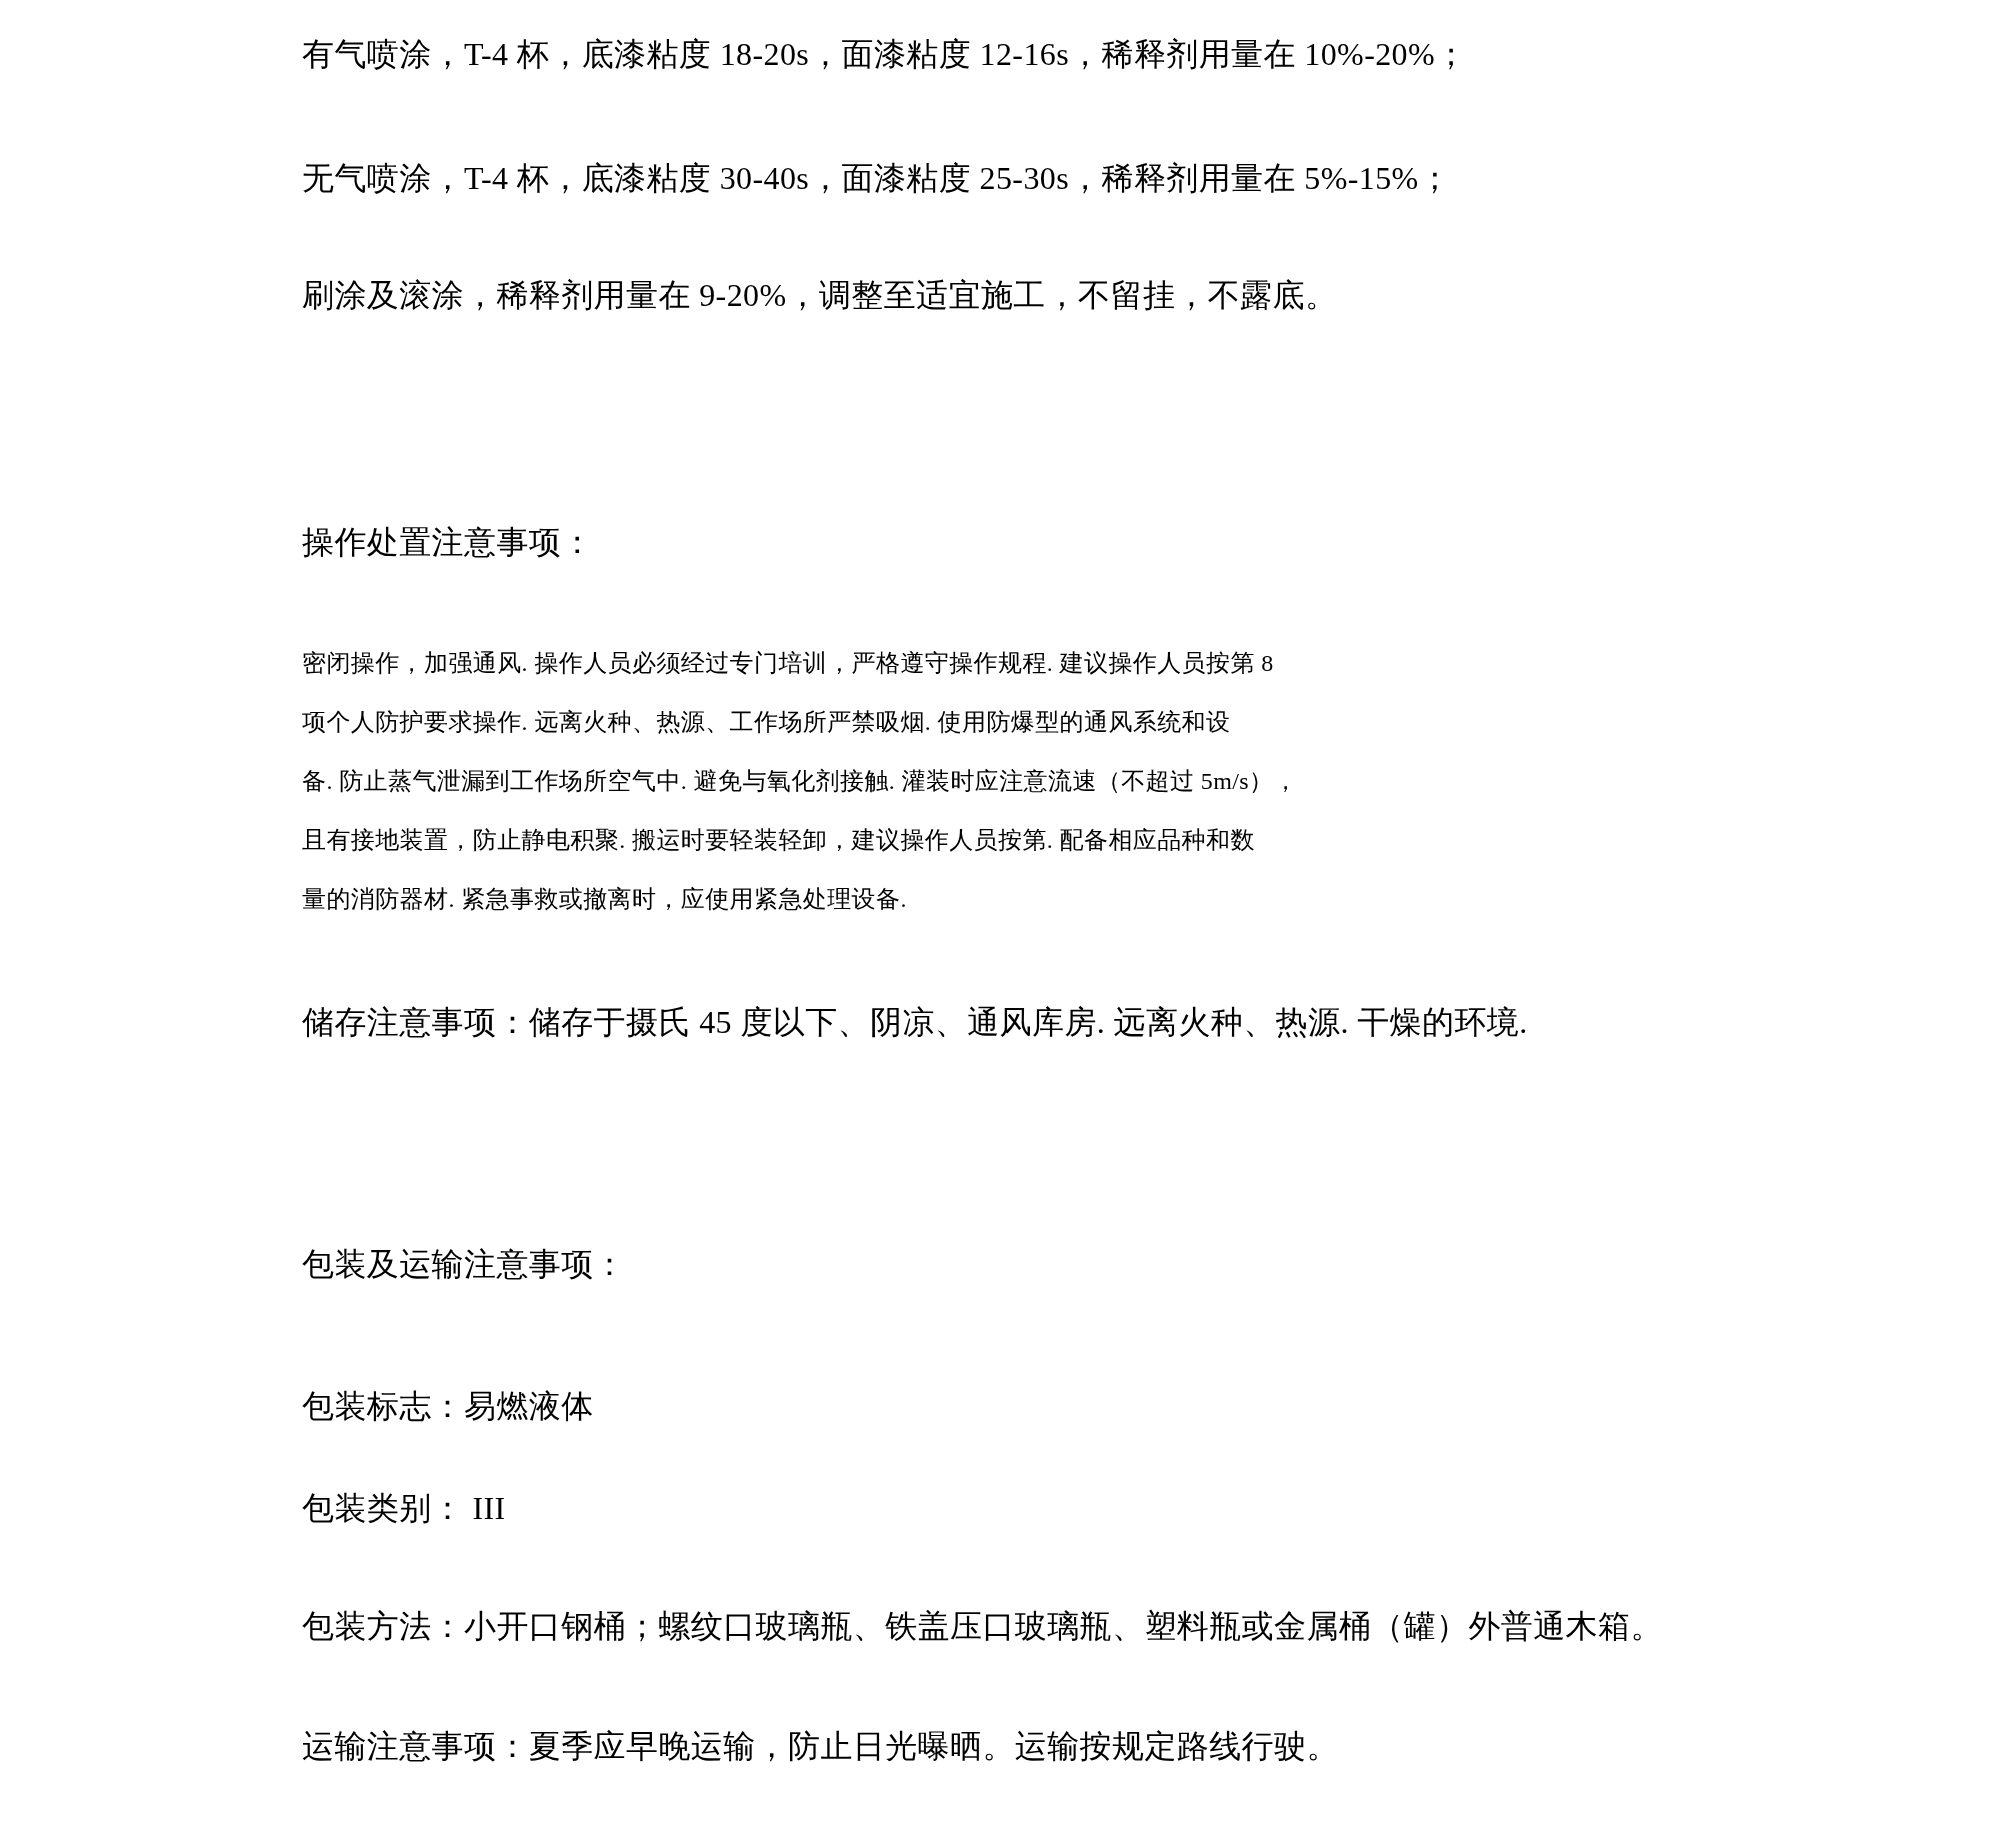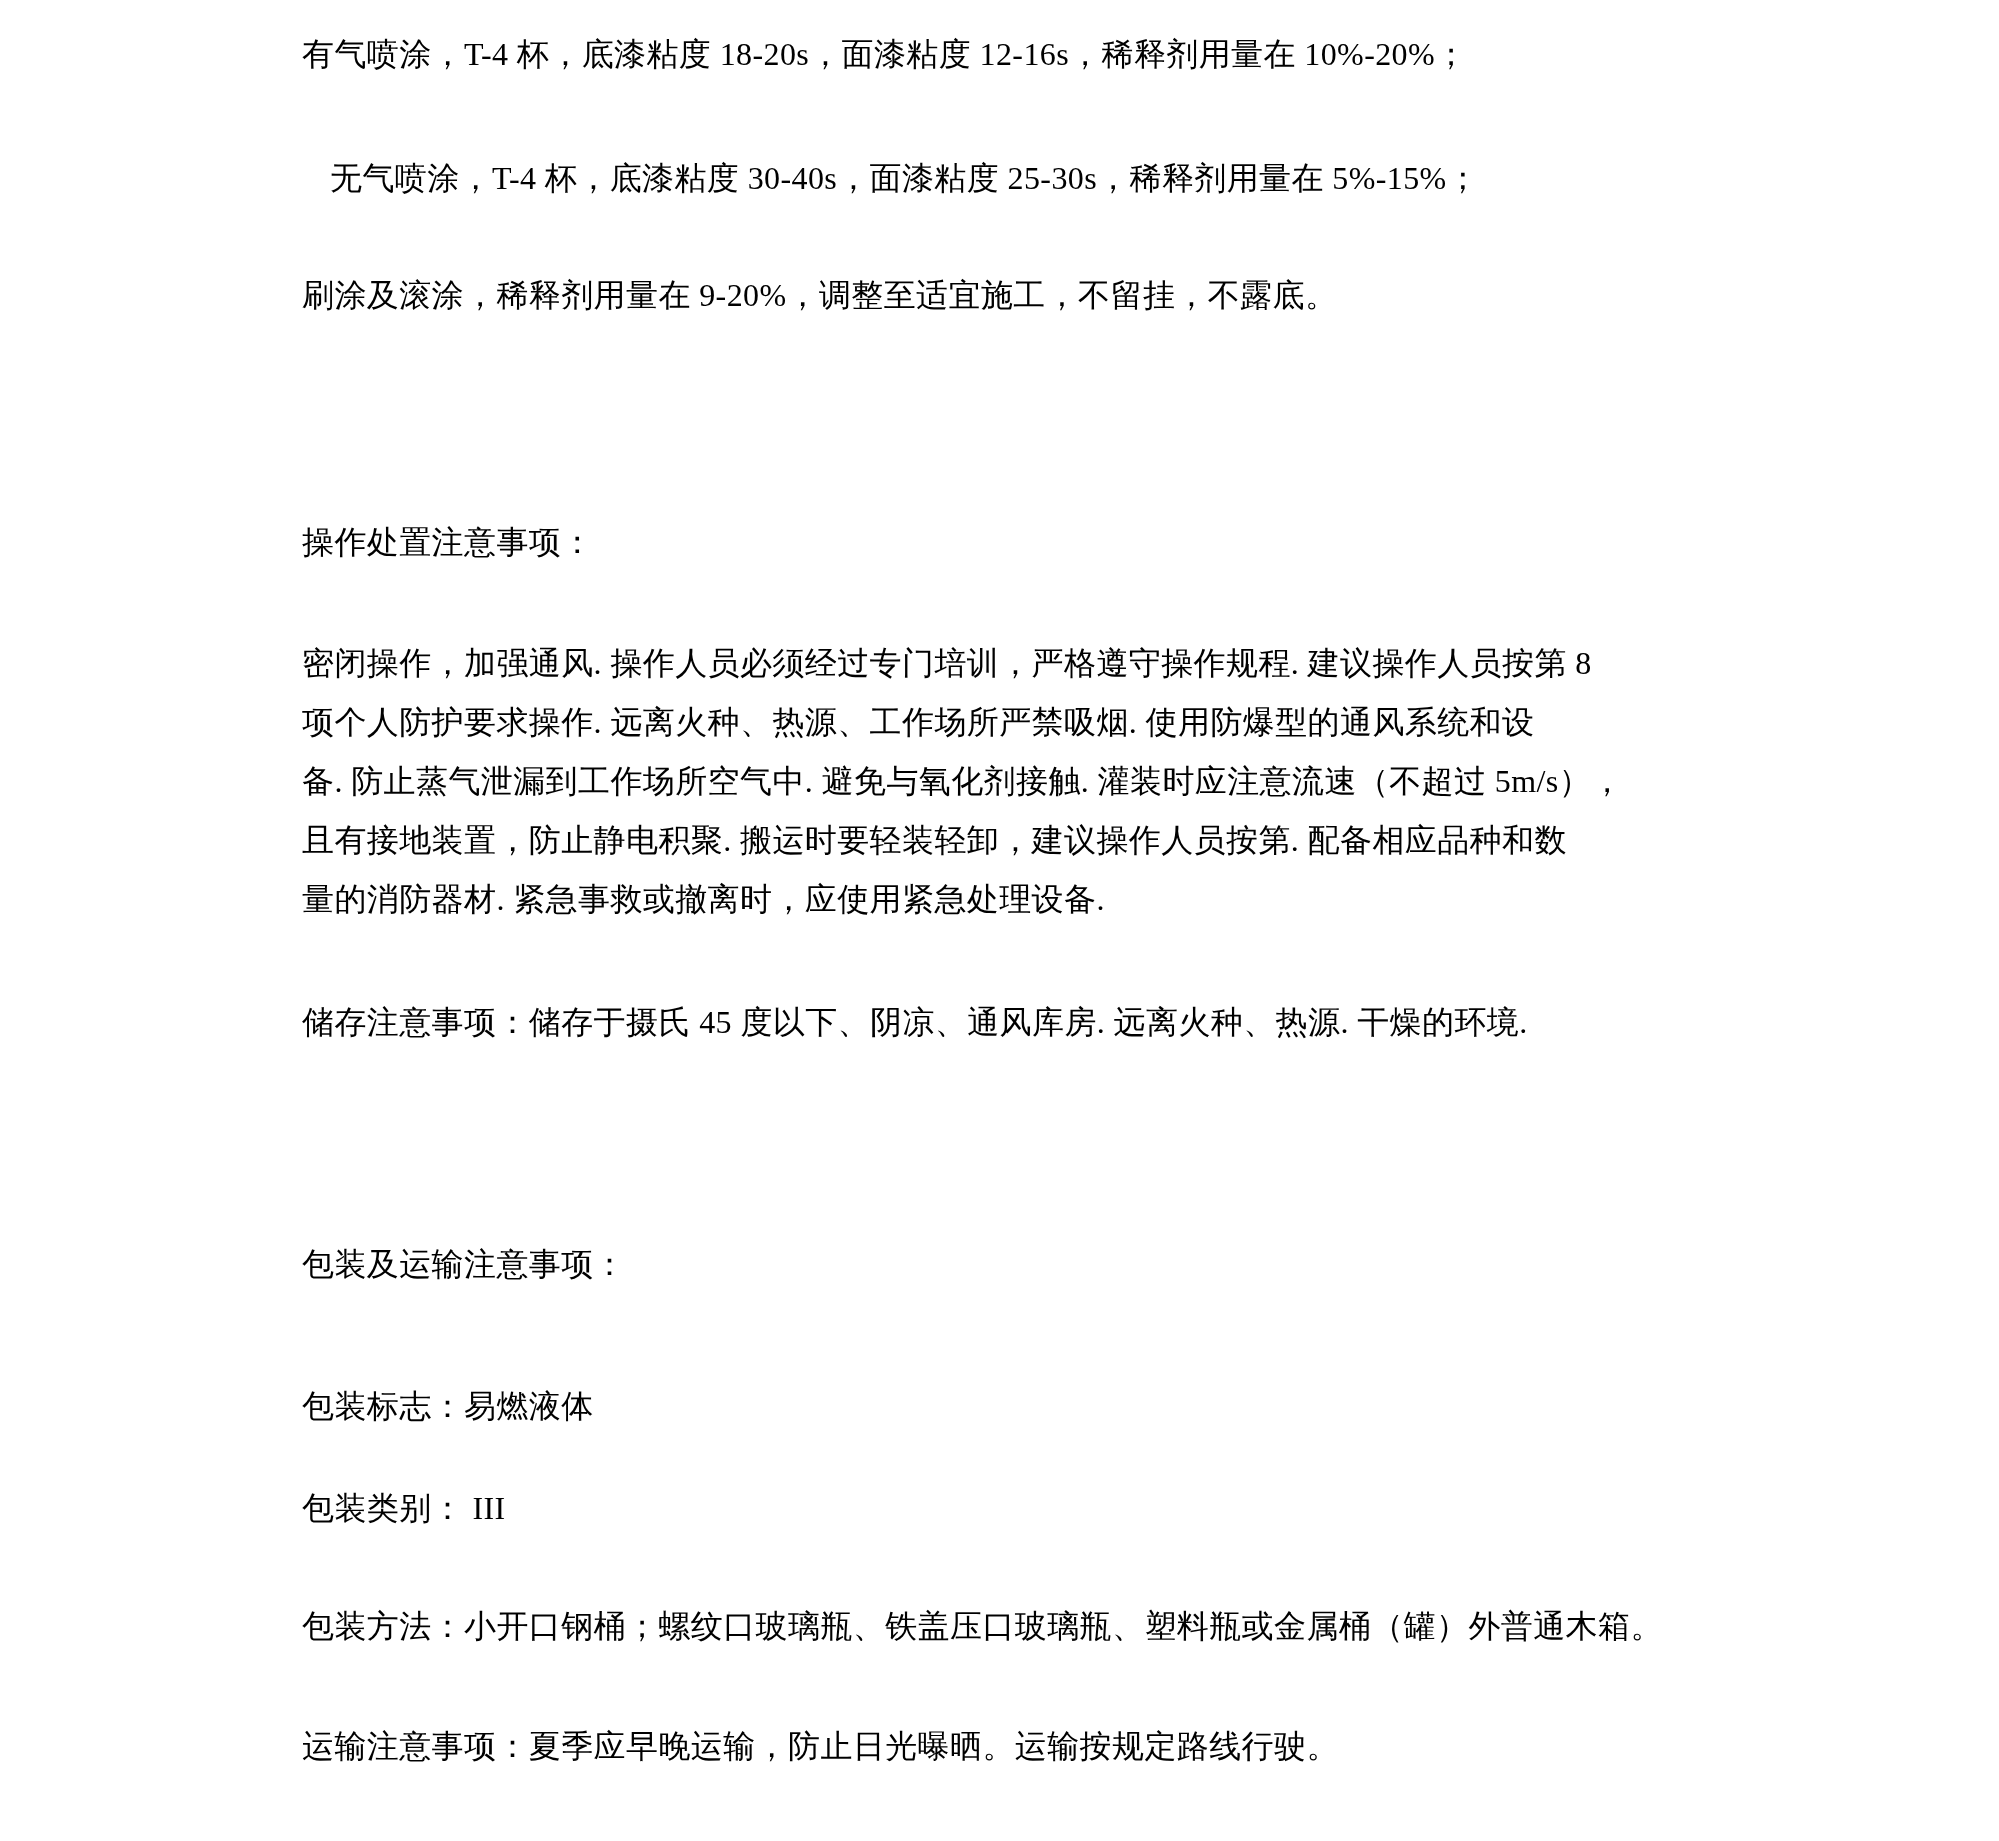--- a/index.html
+++ b/index.html
@@ -28,27 +28,27 @@
     white-space: pre;
     letter-spacing: 0.4px;
   }
   .para-block {
     position: absolute;
     left: 302px;
     top: 634px;
     color: #000000;
   }
   .para-block .para-line {
-    font-size: 32px;
+    font-size: 24px;
     line-height: 59px;
     white-space: pre;
     letter-spacing: 0.4px;
   }
   .pos-spray-air     { top: 36px; font-family: Liberation Serif, serif; }
-  .pos-spray-airless { top: 160px; margin-left: 28px; }
+  .pos-spray-airless { top: 160px; }
   .pos-brush-roll    { top: 277px; }
   .pos-op-heading    { top: 524px; }
   .pos-storage       { top: 1004px; }
   .pos-pack-heading  { top: 1246px; }
   .pos-pack-mark     { top: 1368px; margin-top: 20px; }
   .pos-pack-category { top: 1490px; }
   .pos-pack-method   { top: 1608px; }
   .pos-transport     { top: 1728px; }
 </style>
 </head>

